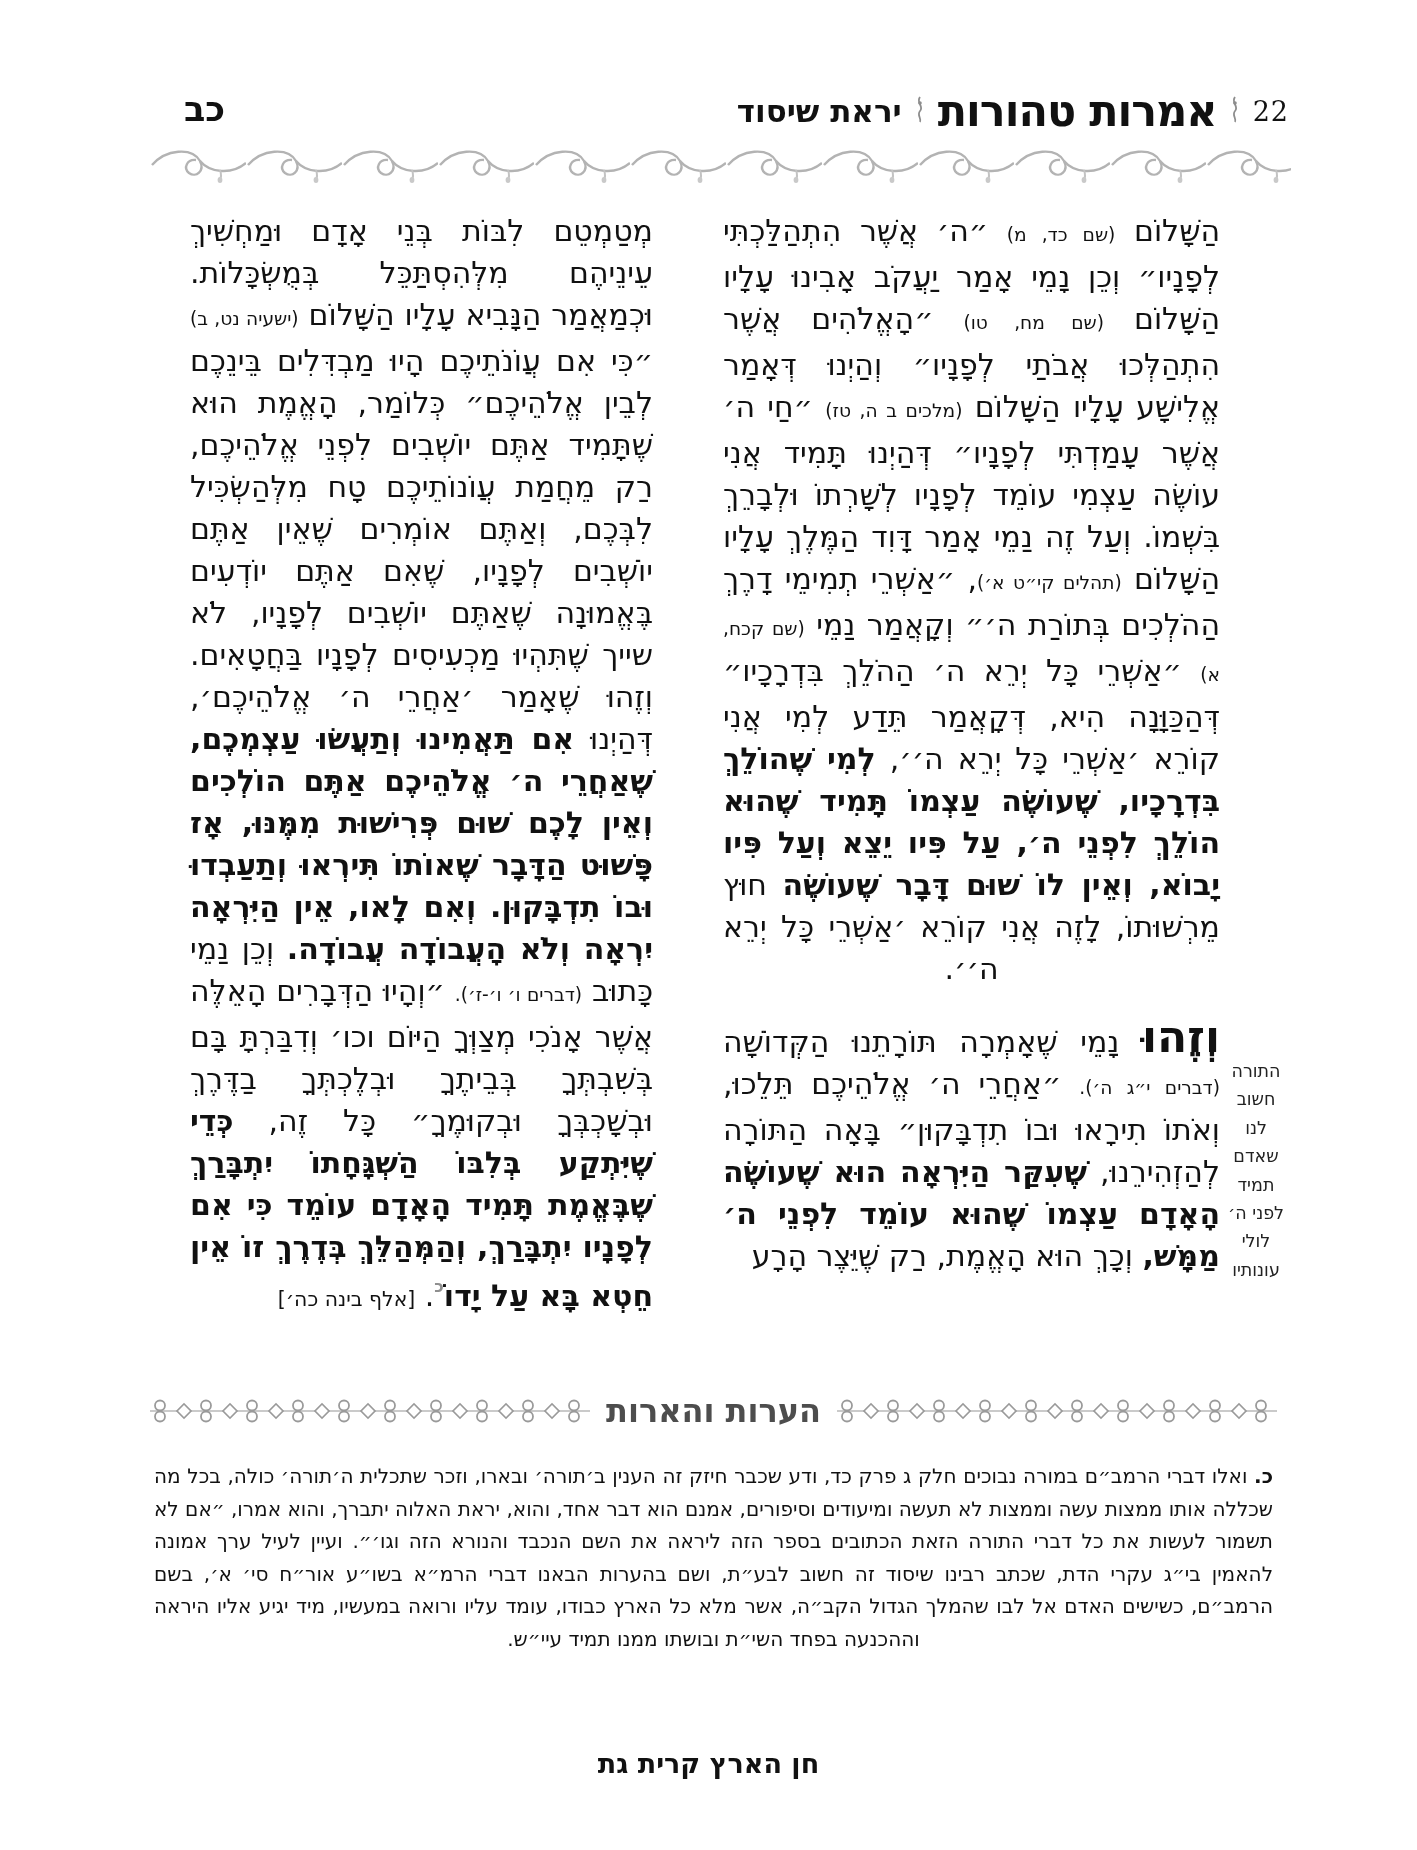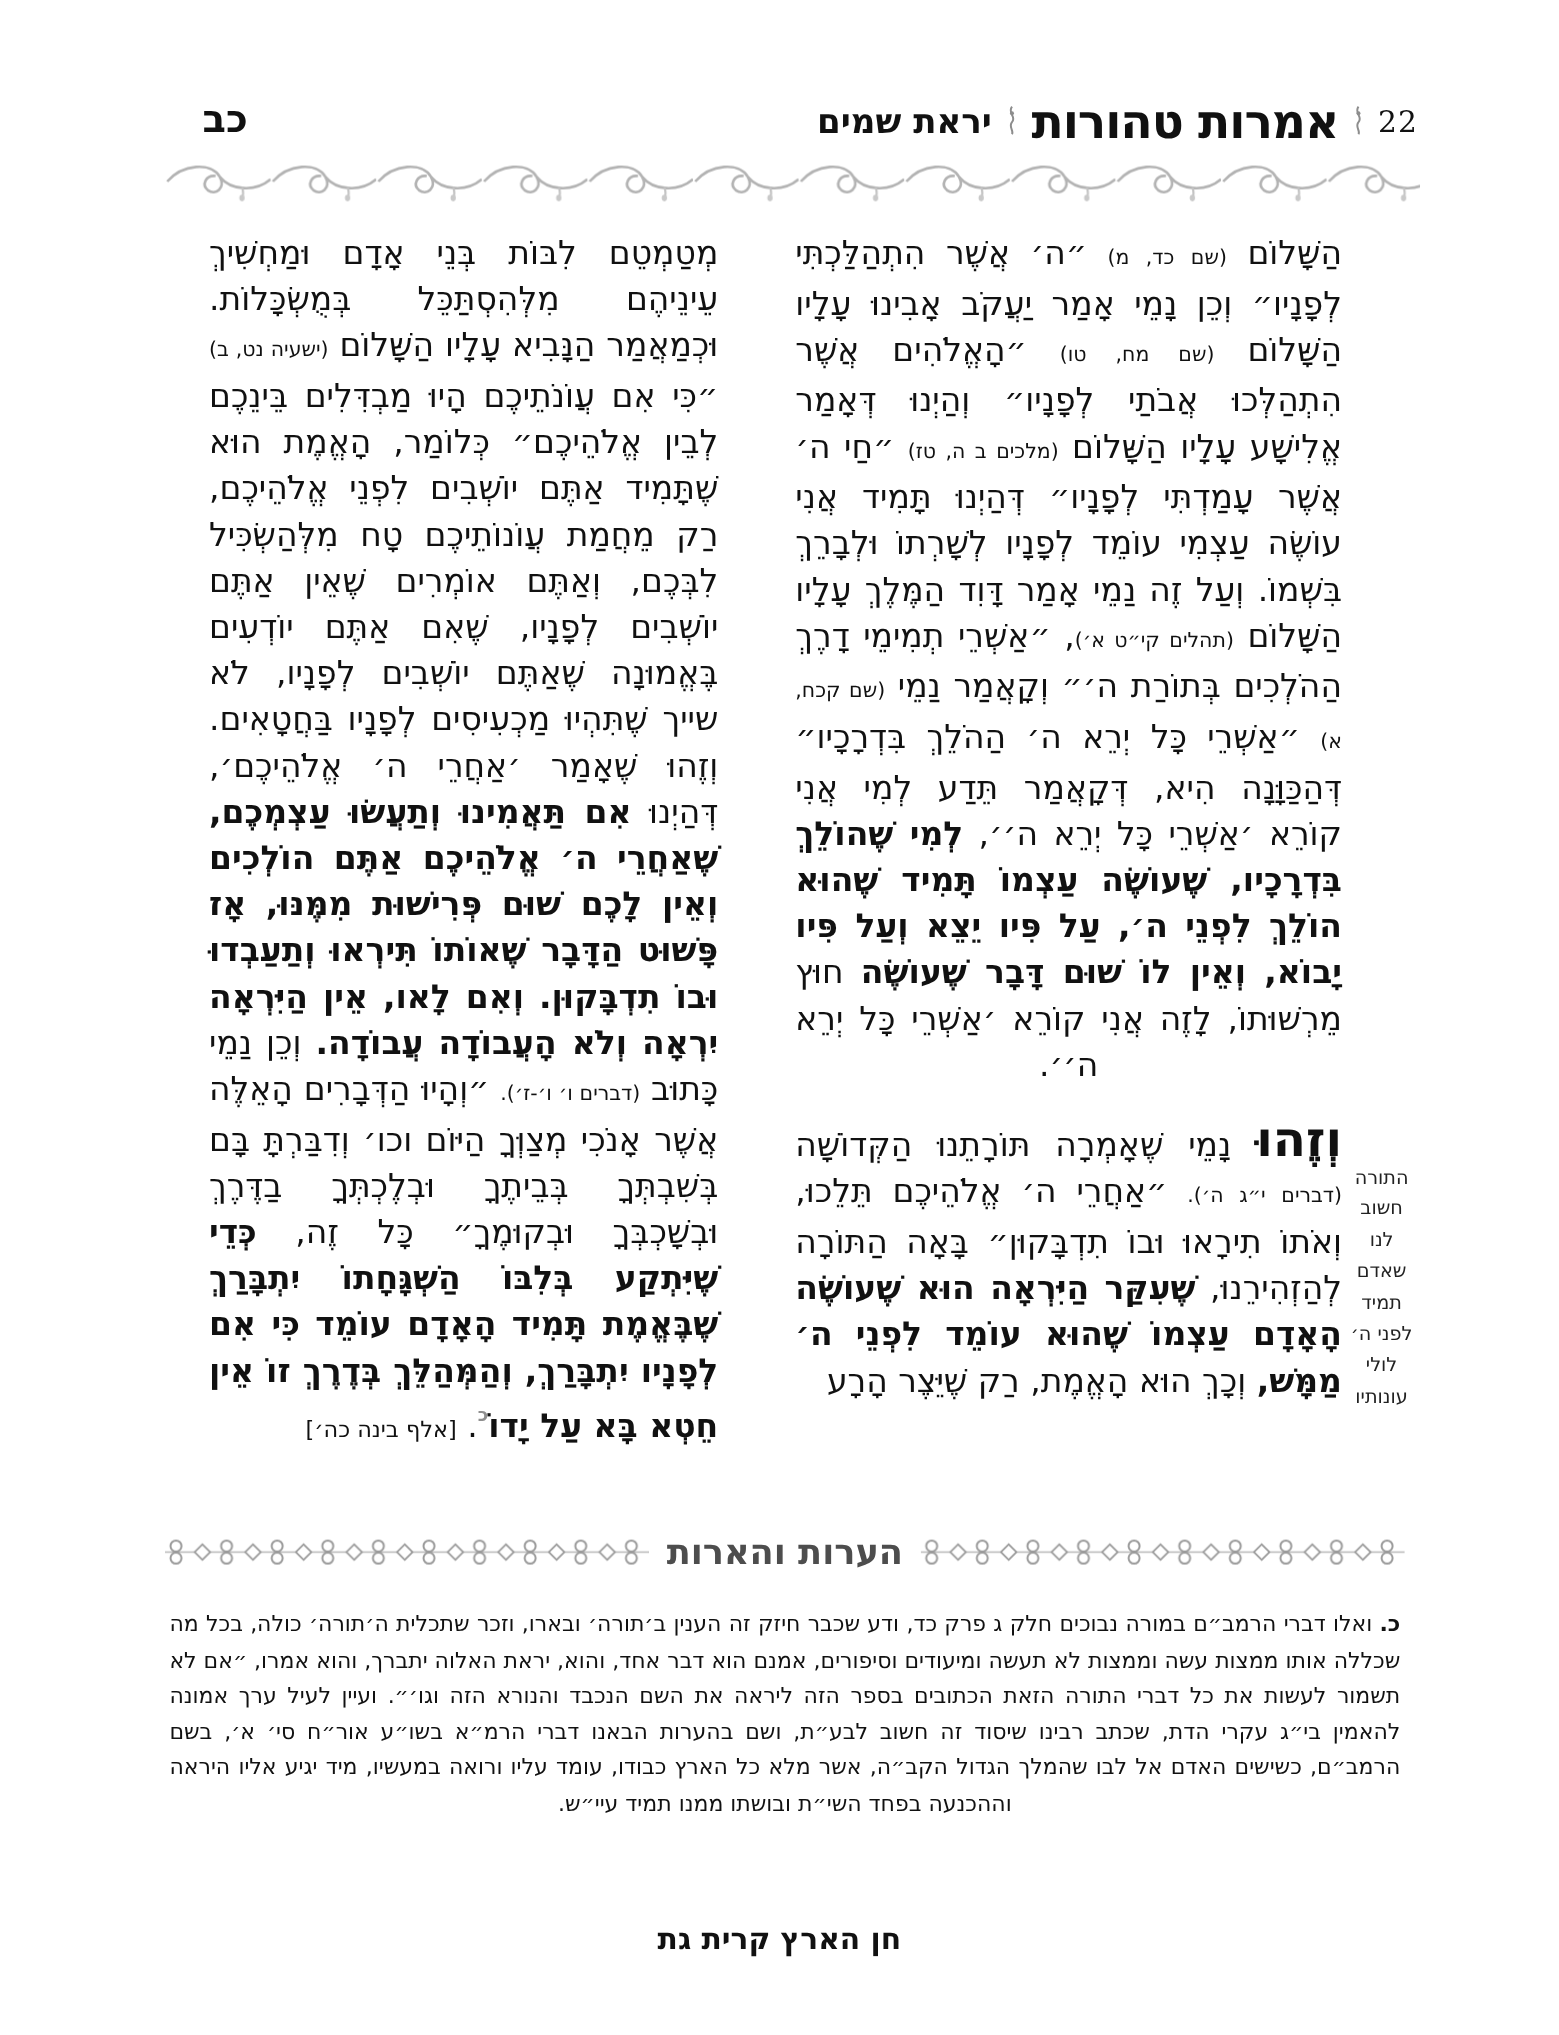--- a/index.html
+++ b/index.html
@@ -104,21 +104,21 @@
             <circle cx="7" cy="8" r="1.8" fill="#8d8d8d"></circle>
           </svg>
       </span>
       <span class="book-title">אמרות טהורות</span>
       <span class="fleuron">
         <svg width="14" height="28" viewBox="0 0 14 28">
             <path d="M7 2 C2.5 8 11.5 11 7 16 C3.5 20 9 24 7 27" stroke="#8d8d8d" fill="none" stroke-width="1.8"></path>
             <circle cx="7" cy="8" r="1.8" fill="#8d8d8d"></circle>
           </svg>
       </span>
-      <span class="section-title">יראת שמים</span>
+      <span class="section-title">יראת שיסוד</span>
     </span>
   </div>
 
   <div class="swirl">
     <svg>
         <rect width="100%" height="100%" fill="url(#swirlpat)"></rect>
       </svg>
   </div>
 
   <div class="main">

